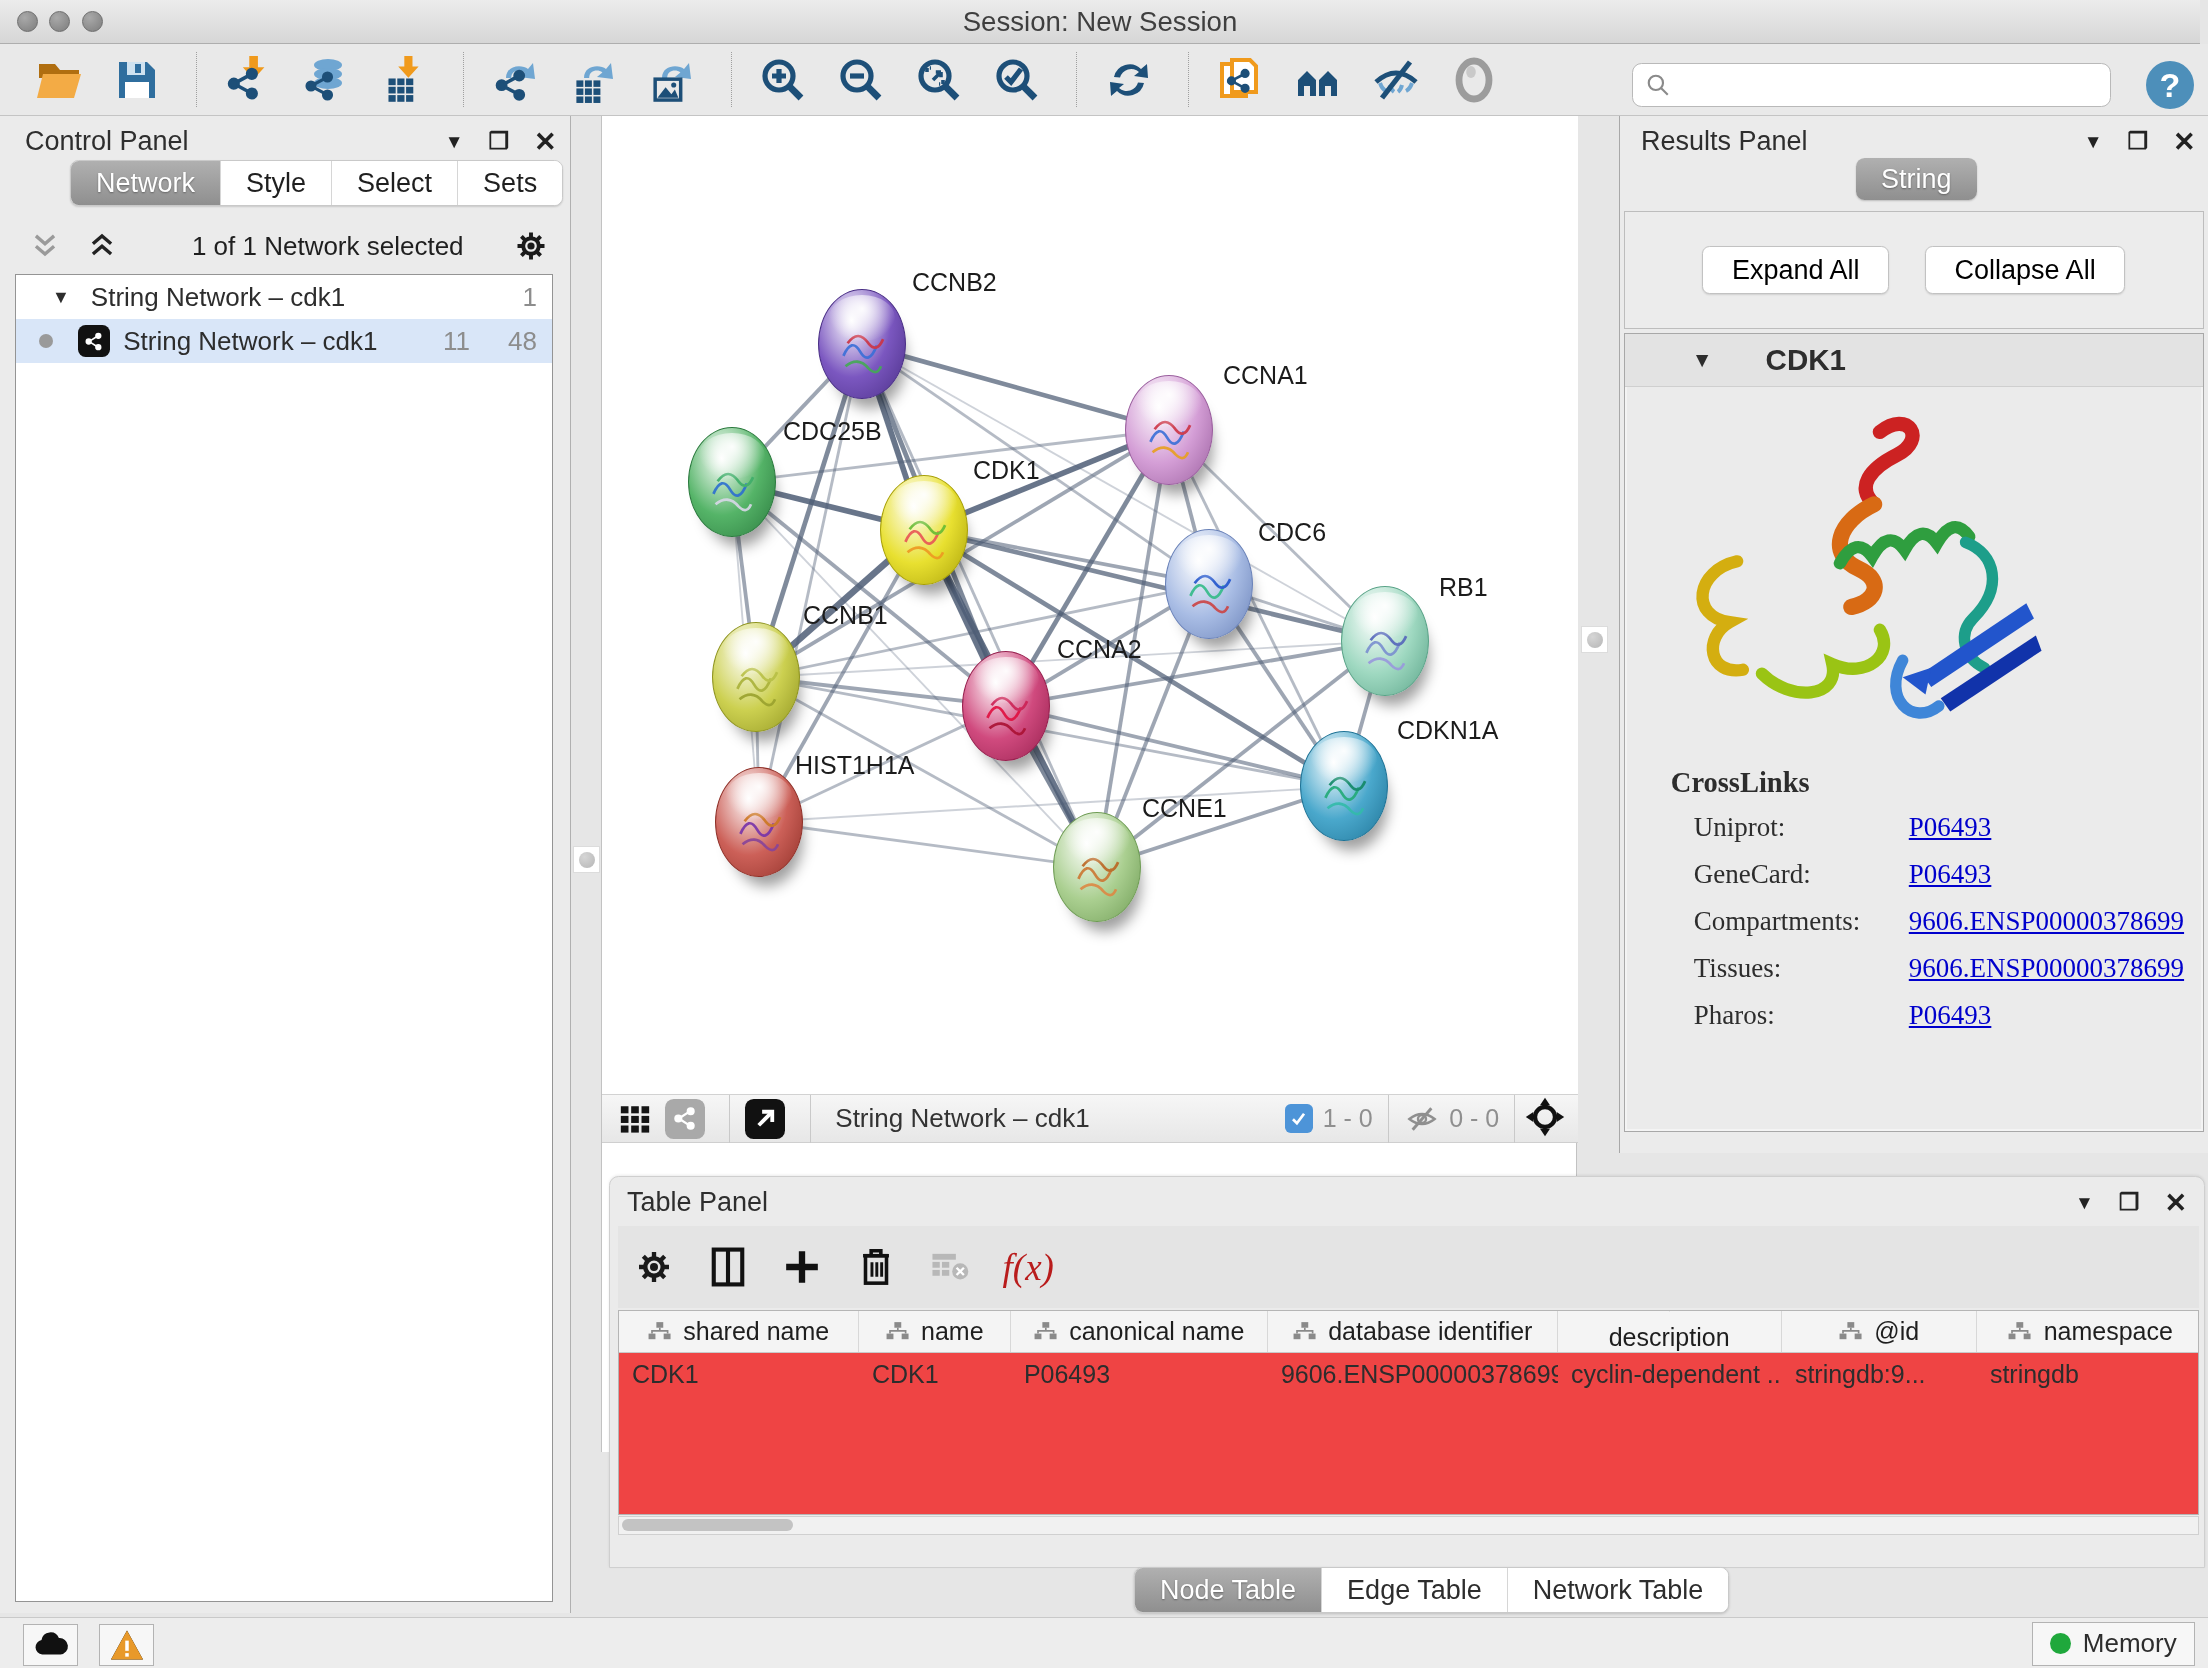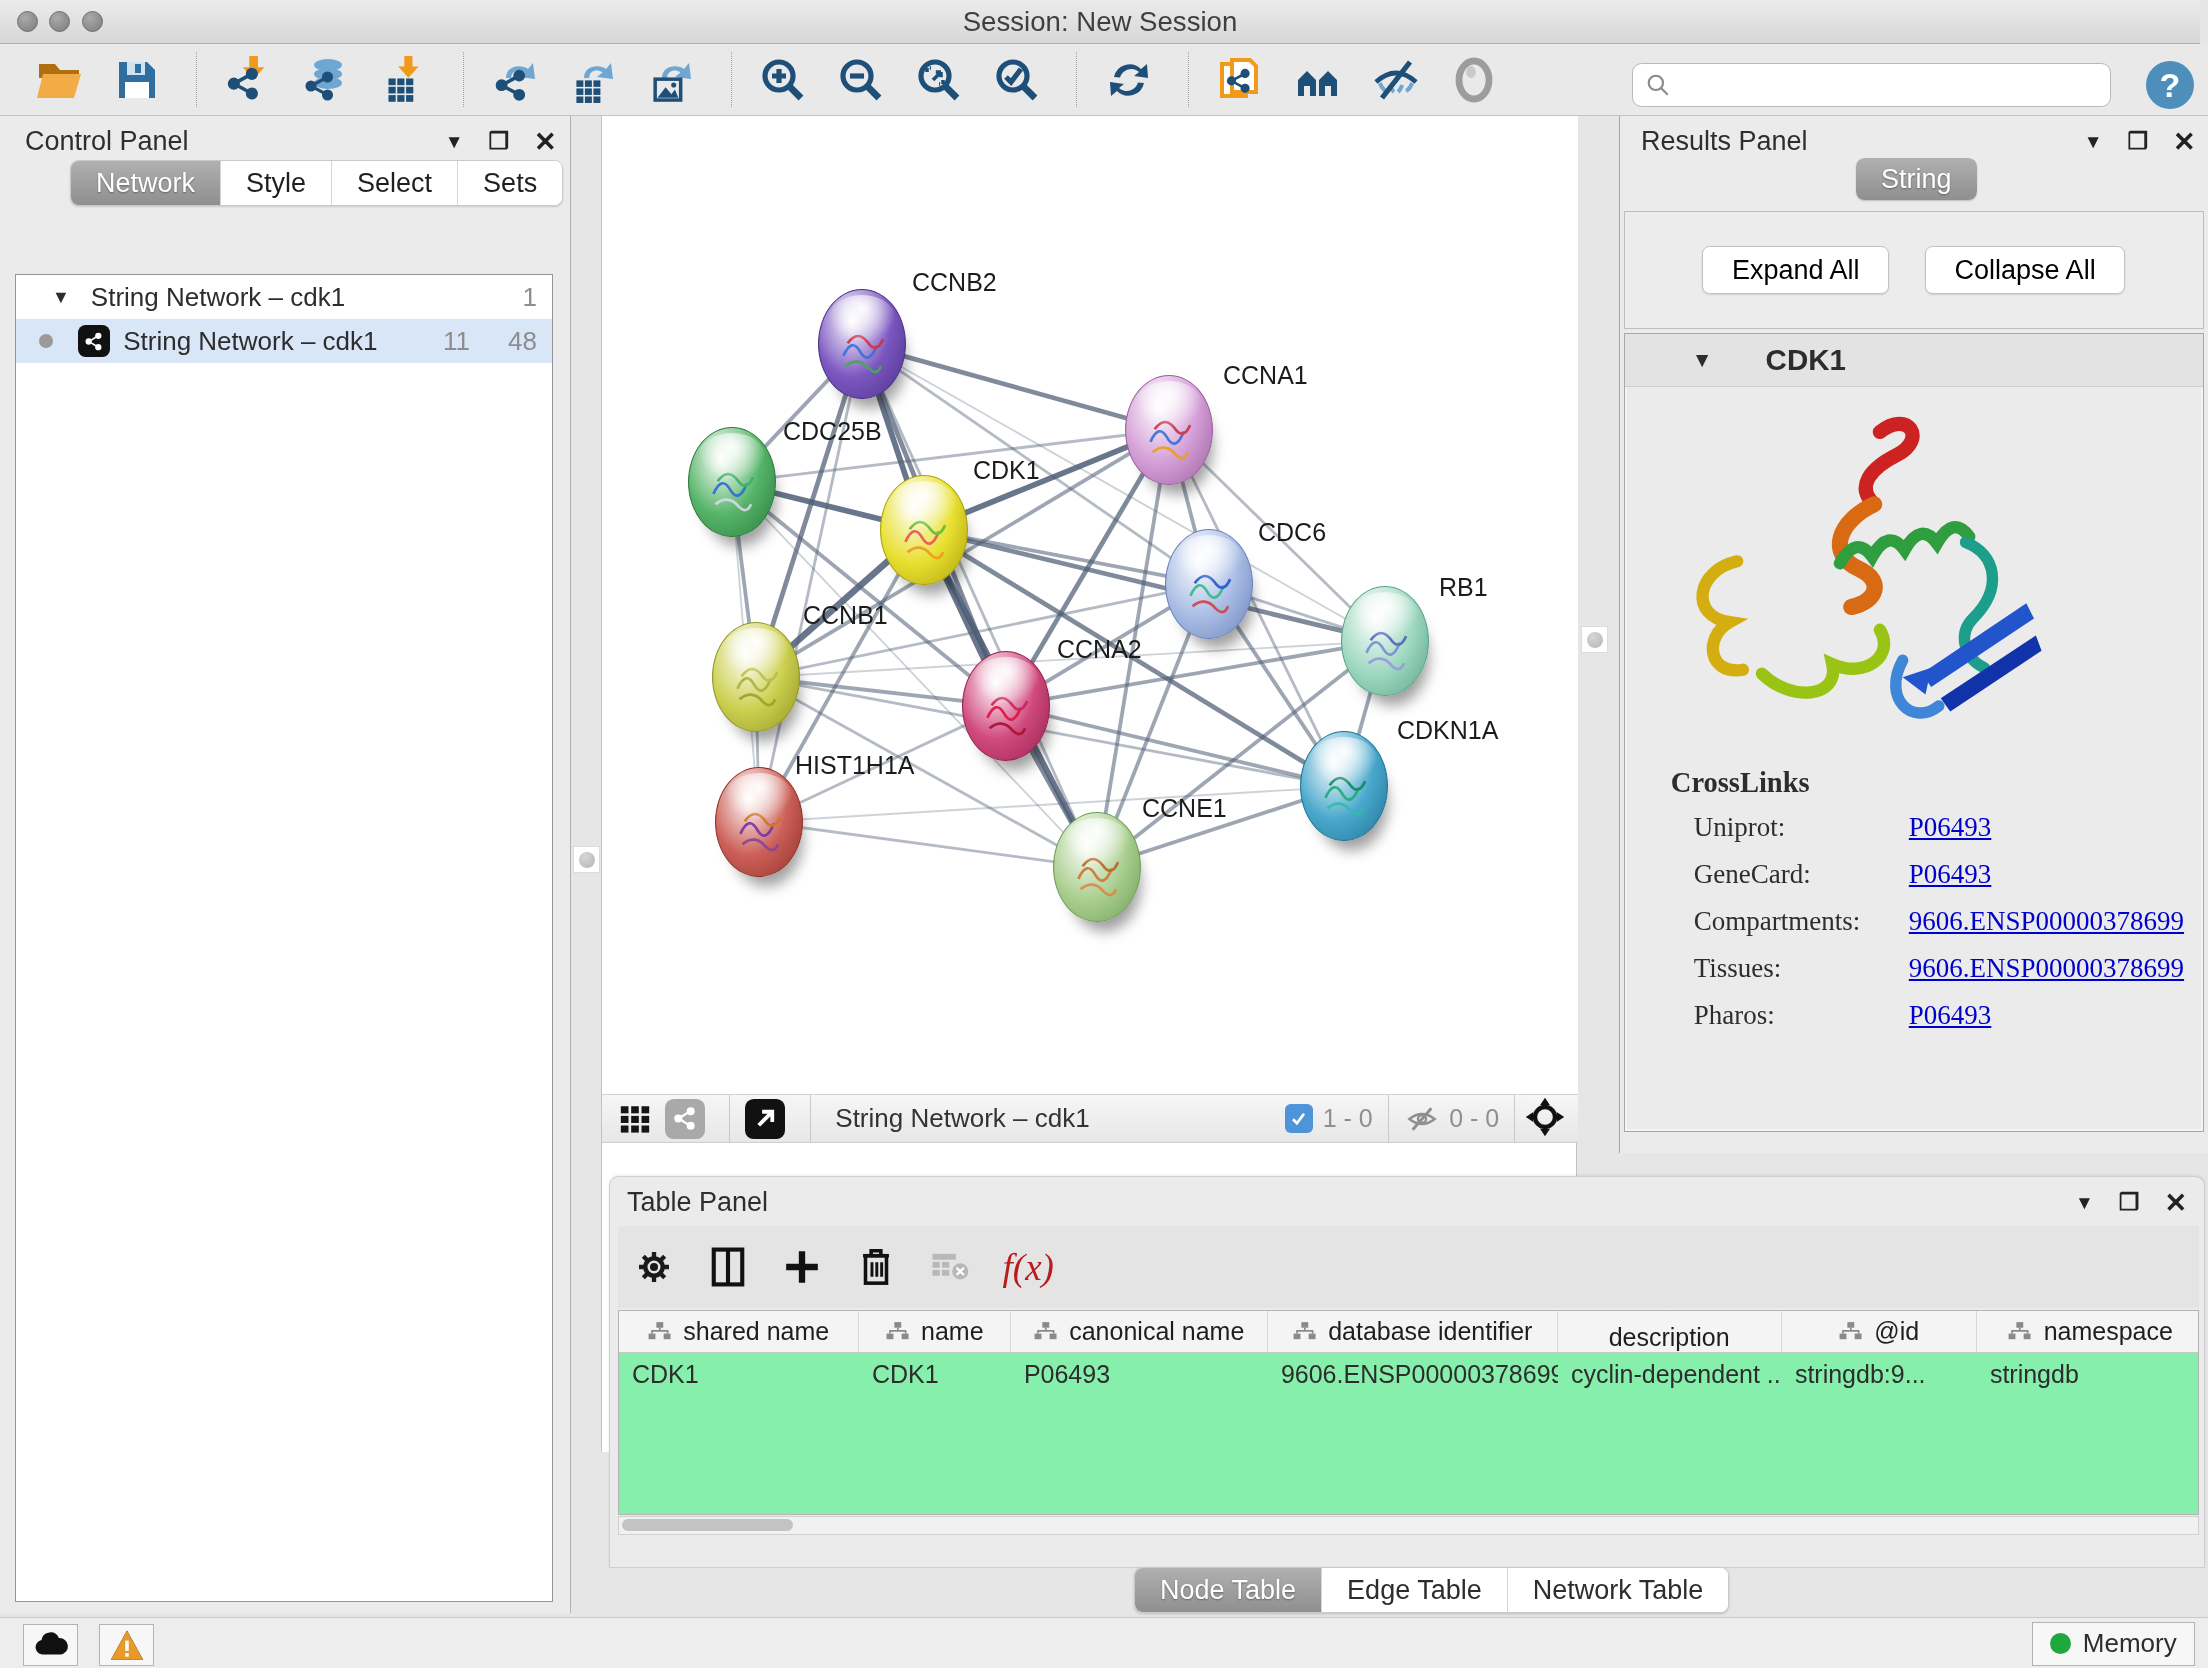--- a/index.html
+++ b/index.html
@@ -99,21 +99,21 @@
   .cl-row .lbl { width:238px; padding-left:23px; }
   .cl-row a { color:#0000cc; text-decoration:underline; }
 
   
   .table-panel { position:absolute; left:609px; top:1176px; width:1596px; height:392px; background:#ebebeb;
     border:1px solid #cfcfcf; border-radius:9.5px 9.5px 0 0; box-shadow:0 -1px 2.9px rgba(0,0,0,.08); }
   .table-panel .panel-head { padding:9.5px 17px 0 17px; }
   .tp-toolbar { position:absolute; left:7.6px; top:49px; width:1581px; height:82px; background:#e4e4e4; display:flex; align-items:center; padding-left:15px; gap:32px; }
   .tp-icon { width:42px; height:42px; display:flex; align-items:center; justify-content:center; }
   .fx { font-family:"Liberation Serif", serif; font-style:italic; font-size:37px; color:#b91c1c; }
-  .tp-table { position:absolute; left:7.6px; top:133px; width:1581px; height:205px; background:#86efac; border:1px solid #b5b5b5; overflow:hidden; }
+  .tp-table { position:absolute; left:7.6px; top:133px; width:1581px; height:205px; background:#ef4444; border:1px solid #b5b5b5; overflow:hidden; }
   .thead { display:flex; background:#f4f4f4; border-bottom:1.9px solid #c9c9c9; height:42px; }
   .th { display:flex; align-items:center; justify-content:center; gap:11.4px; font-size:25px; color:#1e1e1e; border-right:1px solid #d8d8d8; overflow:hidden; white-space:nowrap; flex:none; }
   .trow { display:flex; height:42px; }
   .td { font-size:25px; display:flex; align-items:center; padding-left:13.3px; white-space:nowrap; overflow:hidden; flex:none; }
   .tp-hscroll { position:absolute; left:7.6px; top:339px; width:1581px; height:19px; background:#f1f1f1; border:1px solid #d0d0d0; }
   .tp-thumb { position:absolute; left:3.8px; top:1.9px; width:171px; height:12.4px; border-radius:6.7px; background:#c3c3c3; }
   .bottom-tabs { position:absolute; left:1134px; top:1567px; display:flex; background:#fff; border:1px solid #c9c9c9; border-radius:8.6px; overflow:hidden; box-shadow:0 1px 2.9px rgba(0,0,0,.18); height:46px; }
   .btab { font-size:27px; padding:0 25px; display:flex; align-items:center; border-right:1px solid #d6d6d6; background:#fff; }
   .btab:last-child { border-right:none; }
   .btab.sel { background:linear-gradient(#b0b0b0,#8f8f8f); color:#fff; text-shadow:0 1px 1.9px rgba(0,0,0,.35); }
@@ -333,20 +333,38 @@
       <span class="sq">❒</span>
       <span class="x">✕</span>
     </span>
   </div>
   <div class="seg-tabs" id="cp-tabs">
       <div class="seg sel">Network</div>
       <div class="seg">Style</div>
       <div class="seg">Select</div>
       <div class="seg">Sets</div>
     </div>
+  <div class="net-subhead">
+    <svg class="chev" width="32" height="28.5" viewBox="0 0 24 22">
+        <polyline points="5,3 12,9 19,3" fill="none" stroke="#9a9a9a" stroke-width="2.6"></polyline>
+        <polyline points="5,11 12,17 19,11" fill="none" stroke="#9a9a9a" stroke-width="2.6"></polyline>
+      </svg>
+    <svg class="chev" width="32" height="28.5" viewBox="0 0 24 22">
+        <polyline points="5,9 12,3 19,9" fill="none" stroke="#222" stroke-width="2.6"></polyline>
+        <polyline points="5,17 12,11 19,17" fill="none" stroke="#222" stroke-width="2.6"></polyline>
+      </svg>
+    <span class="net-substatus">1 of 1 Network selected</span>
+    <svg width="36" height="36" viewBox="0 0 24 24">
+        <g stroke="#1a1a1a" stroke-width="2.6">
+          <circle cx="12" cy="12" r="5.2" fill="none"></circle>
+          <path d="M12 3v4M12 17v4M3 12h4M17 12h4M5.6 5.6l2.8 2.8M15.6 15.6l2.8 2.8M18.4 5.6l-2.8 2.8M8.4 15.6l-2.8 2.8"></path>
+        </g>
+        <circle cx="12" cy="12" r="2.4" fill="#1a1a1a"></circle>
+      </svg>
+  </div>
   <div class="tree-box">
     <div class="tree-row">
       <span class="tree-caret">▼</span>
       <span>String Network – cdk1</span>
       <span class="count">1</span>
     </div>
     <div class="tree-row child">
       <span class="dot"></span>
       <span class="share-badge">
         <svg viewBox="0 0 24 24">

